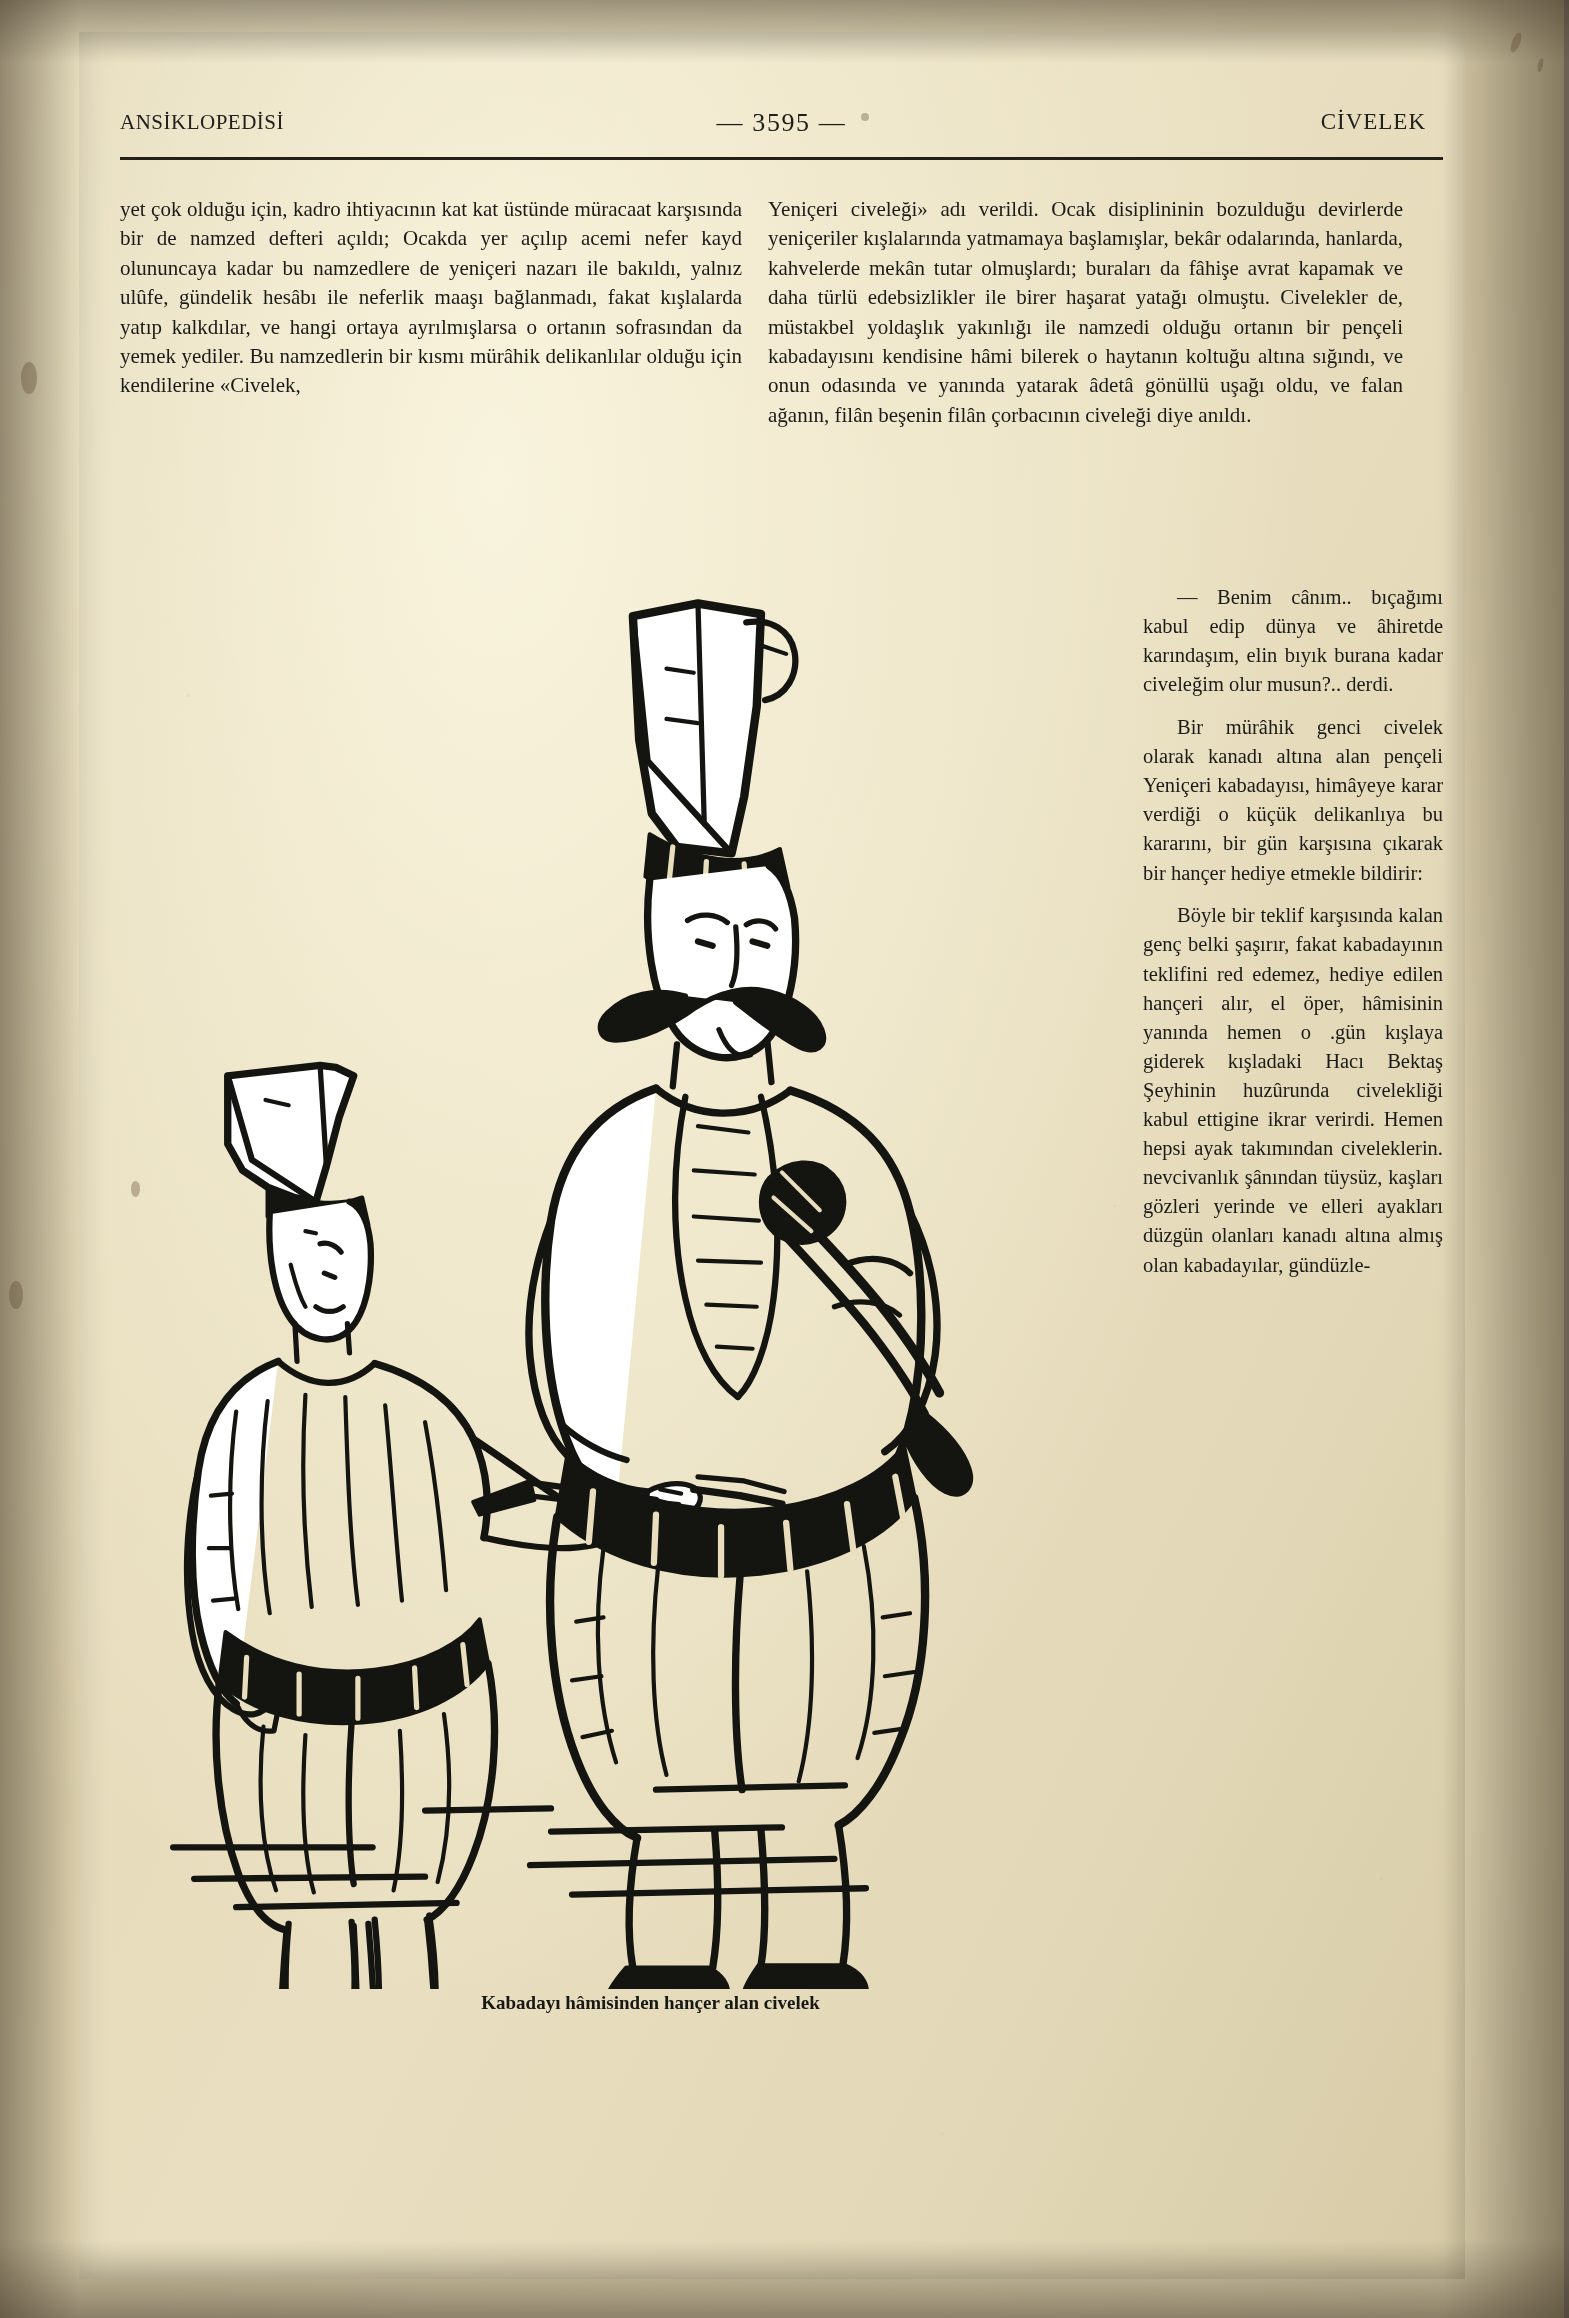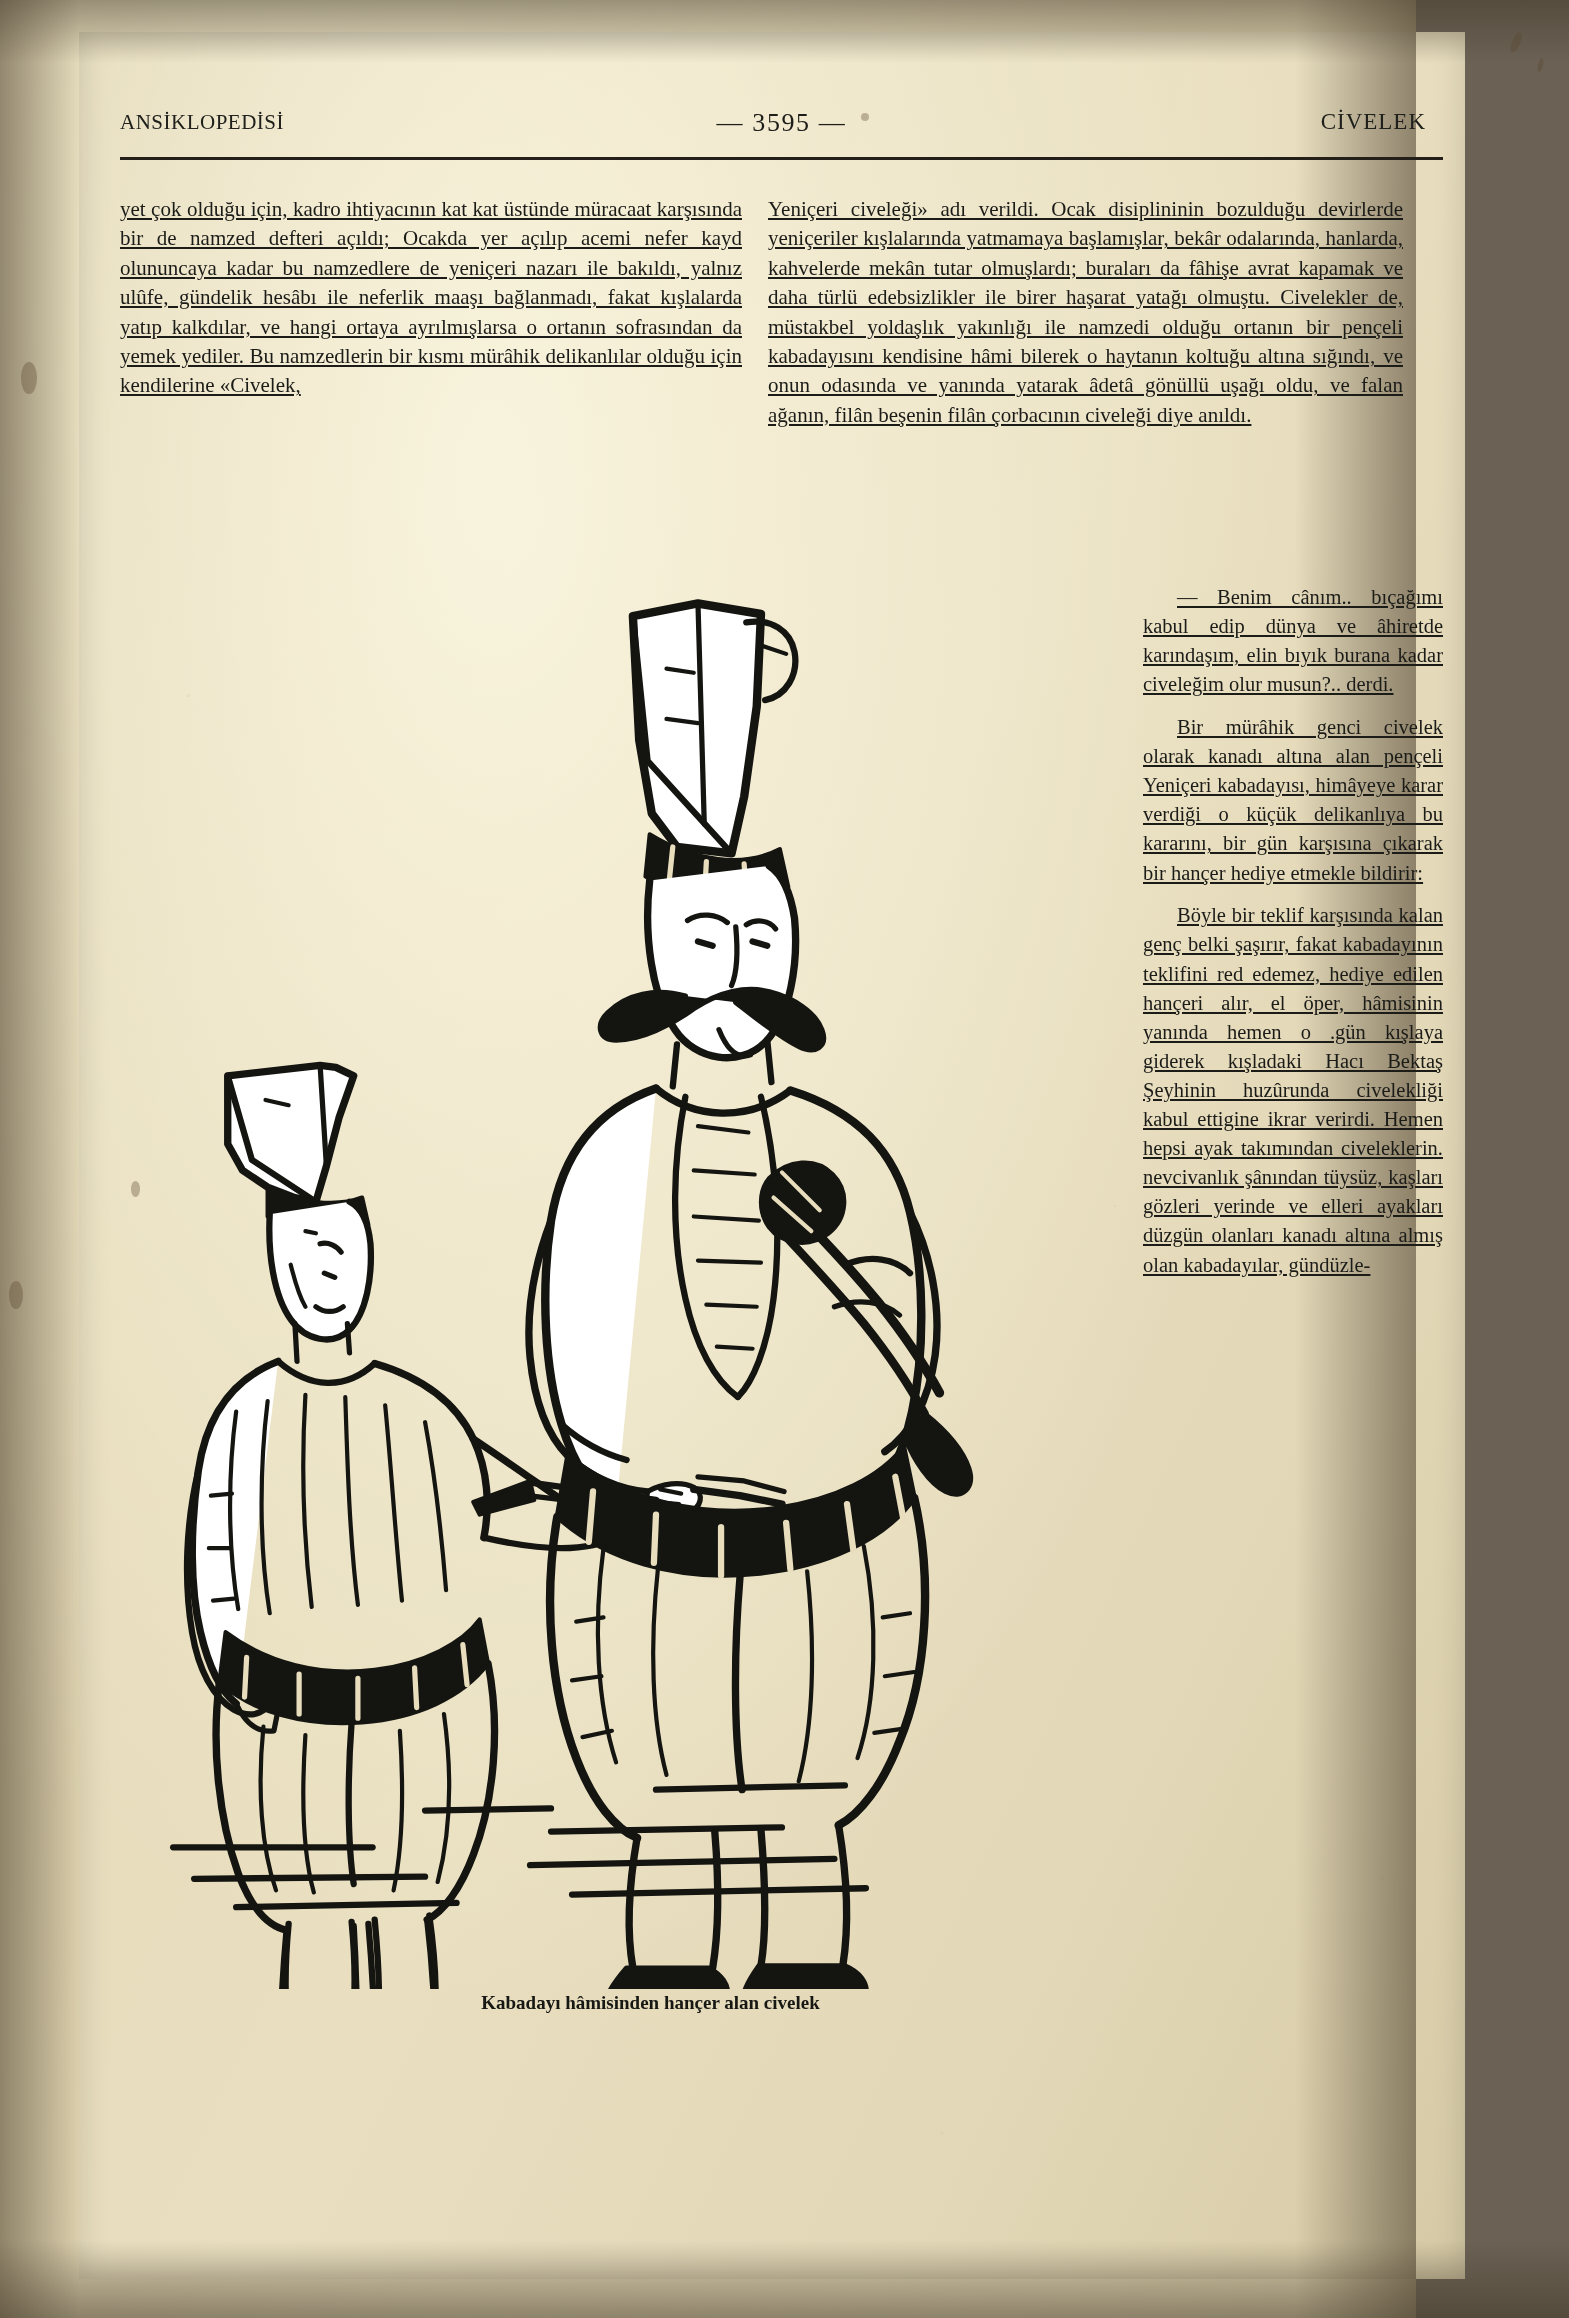--- a/index.html
+++ b/index.html
@@ -10,21 +10,21 @@
   body {
     width: 1570px;
     height: 2319px;
     overflow: hidden;
     font-family: "Liberation Serif", serif;
   }
 
   .page {
     position: absolute;
     left: 0; top: 0;
-    width: 1416px;
+    width: 1564px;
     height: 2319px;
     background:
       radial-gradient(ellipse at 20% 12%, rgba(255,250,225,0.55) 0%, rgba(255,250,225,0.0) 55%),
       radial-gradient(ellipse at 82% 70%, rgba(255,245,210,0.45) 0%, rgba(255,245,210,0.0) 60%),
       linear-gradient(100deg, #cfc39f 0%, #d9cdab 18%, #ded3b1 42%, #d8ccaa 70%, #cbbf9c 100%);
   }
 
   
   .edge-top {
     position: absolute; left:0; top:0; width:1570px; height:63px;
@@ -115,21 +115,21 @@
   
   .col {
     position: absolute;
     color: #1b1b18;
     font-size: 21px;
     line-height: 1.40;
     text-align: justify;
     text-justify: inter-word;
     font-family: "Liberation Serif", serif;
   }
-  .col p { margin: 0 0 0 0; text-decoration: underline; }
+  .col p { margin: 0 0 0 0; }
   .col p + p { margin-top: 13.6px; }
   .indent { text-indent: 34px; }
 
   #col-left {
     left: 120px;
     top: 195px;
     width: 622px;
   }
   #col-right-top {
     left: 768px;

